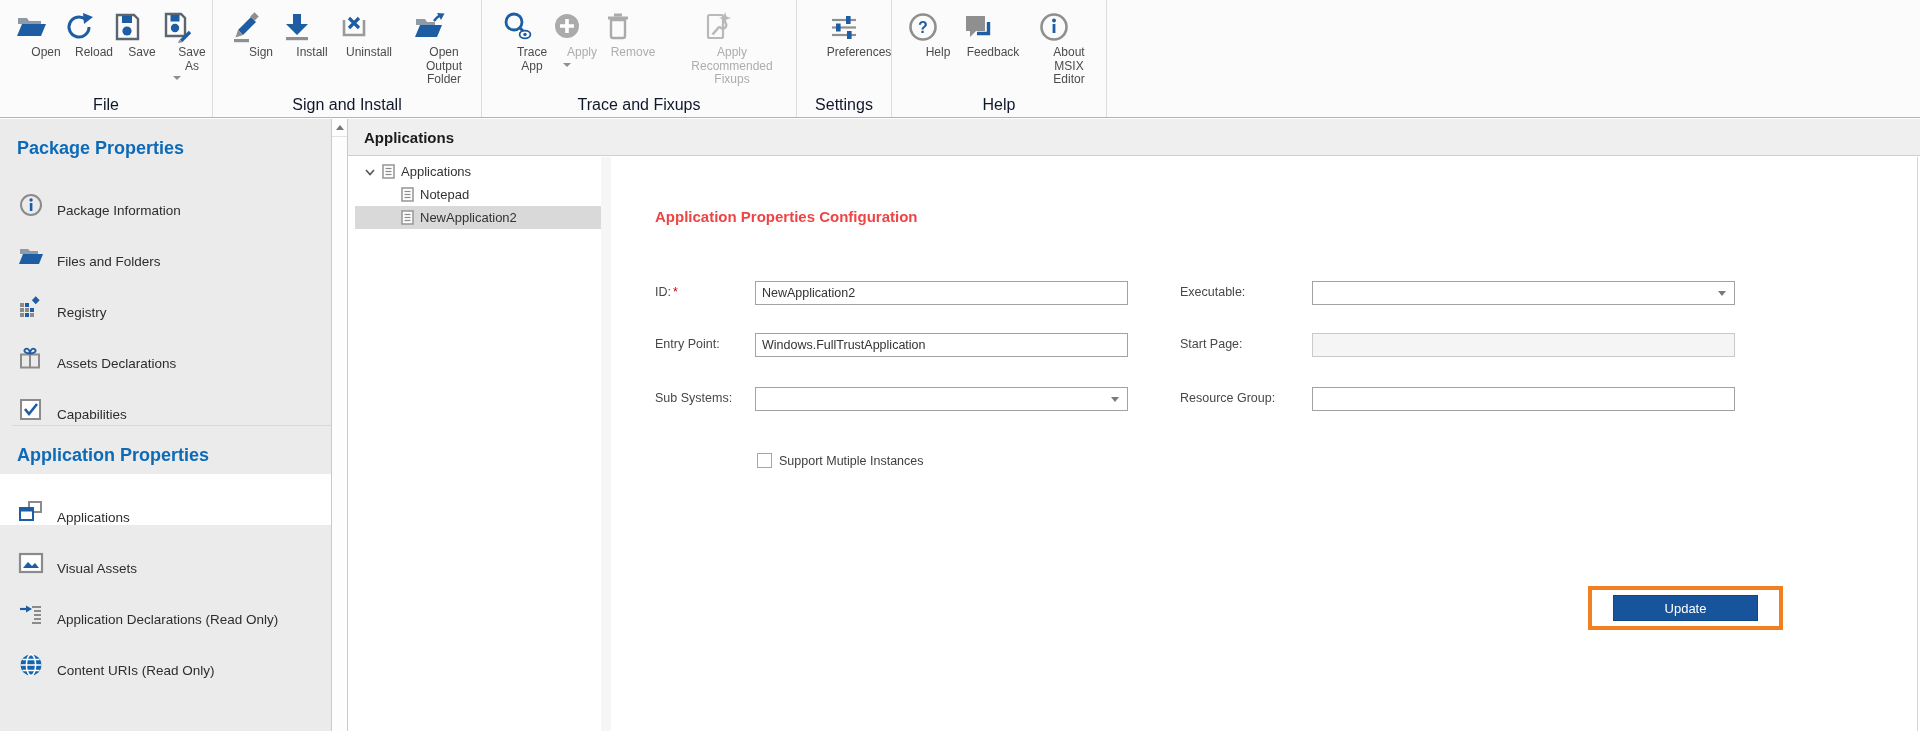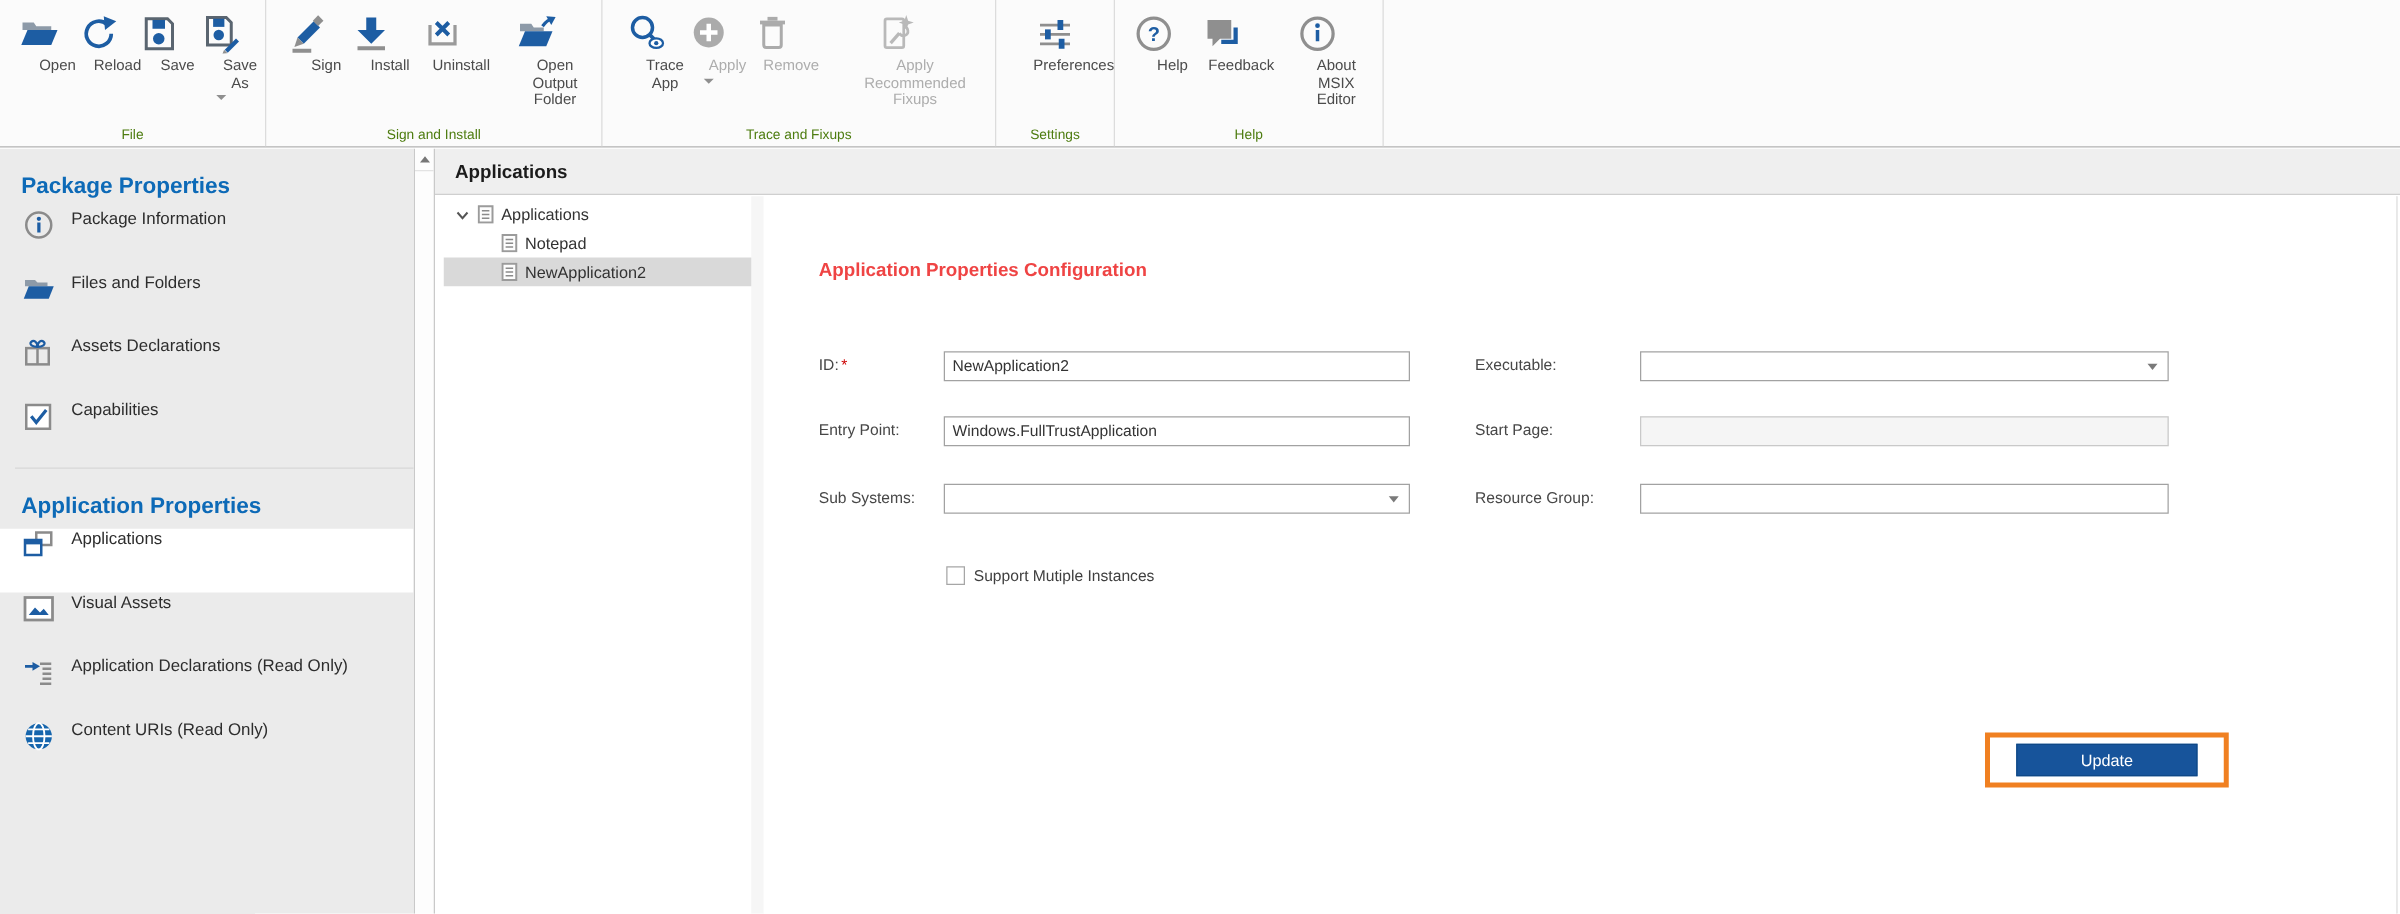--- a/index.html
+++ b/index.html
@@ -6,36 +6,36 @@
   html,body { width:1920px; height:731px; overflow:hidden; background:#fff;
     font-family:"Liberation Sans", sans-serif; }
   .stage { position:relative; width:1920px; height:731px; }
 
   
   .ribbon { position:absolute; left:0; top:0; width:1920px; height:118px;
     background:#fbfbfb; border-bottom:1px solid #b3b3b3; display:flex; }
   .rgroup { position:relative; display:flex; align-items:flex-start;
     border-right:1px solid #dcdcdc; padding:6px 8px 18px 8px; }
   .rgroup-label { position:absolute; left:0; right:0; bottom:3px; text-align:center;
-    font-size:11px; color:#4d7c0f; white-space:nowrap; }
+    font-size:16px; color:#0f172a; white-space:nowrap; }
   .rbtn { display:flex; flex-direction:column; align-items:center; padding-top:4px; }
   .rbtn .ric { height:33px; display:flex; align-items:center; justify-content:center; }
   .rbtn .rlbl { font-size:12px; color:#4b4b4b; text-align:center; line-height:1.14; margin-top:3px;margin-left:30px; }
   .rbtn.disabled .rlbl { color:#adadad; }
   .chev { width:0; height:0; border-left:4px solid transparent; border-right:4px solid transparent;
     border-top:4px solid #8f8f8f; margin-top:3px; }
   .w46{width:46px}.w50{width:50px}.w52{width:52px}.w54{width:54px}.w56{width:56px}
   .w62{width:62px}.w64{width:64px}.w78{width:78px}.w88{width:88px}.w142{width:142px}
 
   
   .sidebar { position:absolute; left:0; top:119px; width:331px; height:612px;
     background:#ebebeb; overflow:hidden; }
   .sb-header { margin-top:10px; height:38px; display:flex; align-items:center;
     padding-left:17px; font-size:18px; font-weight:bold; color:#0d6ab7; }
-  .sb-item { height:51px; display:flex; align-items:flex-start; padding-left:18px; gap:13px;
+  .sb-item { height:51px; display:flex; align-items:flex-end; padding-left:18px; gap:13px;
     font-size:13.5px; color:#2d2d2d; cursor:default; }
   .sb-item.selected { background:#ffffff; }
   .sb-icon { width:26px; height:26px; flex:0 0 26px; display:flex; align-items:center; justify-content:center; }
   .sb-divider { height:1px; background:#d8d8d8; margin:3px 0 3px 12px; }
 
   
   .sb-scroll { position:absolute; left:331px; top:119px; width:17px; height:612px;
     background:#fdfdfd; border-left:1px solid #c9c9c9; border-right:1px solid #c9c9c9; }
   .sb-scroll .arrow-btn { height:18px; display:flex; align-items:center; justify-content:center;
     border-bottom:1px solid #e3e3e3; }
@@ -290,20 +290,38 @@
     <div class="sb-item">
       <span class="sb-icon">
         <svg width="26" height="26" viewBox="0 0 26 26">
             <path d="M2 11V6h8l2 2h8v3z" fill="#8d9aa8"></path>
             <path d="M1 21l4-10h20l-4 10z" fill="#1d5da3"></path>
           </svg>
       </span>
       <span>Files and Folders</span>
     </div>
 
+    <div class="sb-item">
+      <span class="sb-icon">
+        <svg width="26" height="26" viewBox="0 0 26 26">
+            <g fill="#8b8b8b">
+              <rect x="2" y="9" width="4" height="4"></rect>
+              <rect x="7" y="9" width="4" height="4" fill="#1d5da3"></rect>
+              <rect x="2" y="14" width="4" height="4"></rect>
+              <rect x="7" y="14" width="4" height="4"></rect>
+              <rect x="12" y="14" width="4" height="4" fill="#1d5da3"></rect>
+              <rect x="2" y="19" width="4" height="4"></rect>
+              <rect x="7" y="19" width="4" height="4" fill="#1d5da3"></rect>
+              <rect x="12" y="19" width="4" height="4"></rect>
+            </g>
+            <rect x="15" y="3.5" width="5.5" height="5.5" fill="#1d5da3" transform="rotate(45 17.75 6.25)"></rect>
+          </svg>
+      </span>
+      <span>Registry</span>
+    </div>
 
 
     <div class="sb-item">
       <span class="sb-icon">
         <svg width="26" height="26" viewBox="0 0 26 26">
             <rect x="3" y="9.5" width="18" height="13" fill="none" stroke="#8b8b8b" stroke-width="2"></rect>
             <line x1="12" y1="9.5" x2="12" y2="22.5" stroke="#8b8b8b" stroke-width="2"></line>
             <path d="M12 8.5C8 8.5 5 6.5 7 4.5 9 2.5 12 4.5 12 8.5 M12 8.5C16 8.5 19 6.5 17 4.5 15 2.5 12 4.5 12 8.5" stroke="#1d5da3" stroke-width="1.8" fill="none"></path>
           </svg>
       </span>

